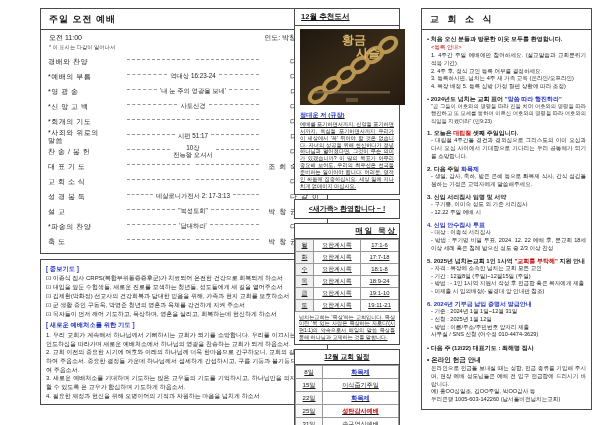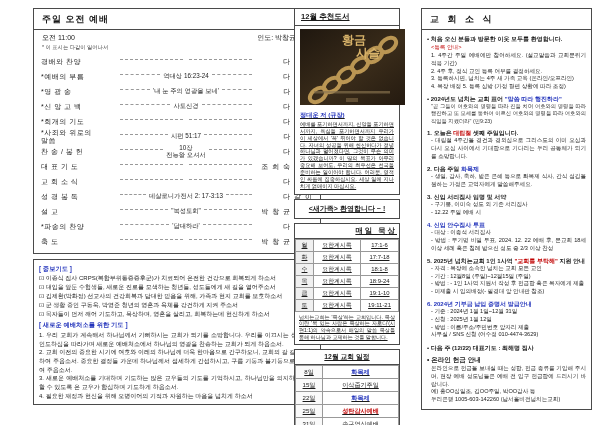--- a/index.html
+++ b/index.html
@@ -3,21 +3,21 @@
 <meta charset="utf-8">
 <style>
   html,body{margin:0;padding:0;}
   body{
     width:600px;height:425px;background:#ffffff;overflow:hidden;
     font-family:"Liberation Sans","DejaVu Sans",sans-serif;color:#1a1a1a;
     position:relative;
   }
   .box{border:1px solid #4a4a4a;background:#fff;box-sizing:border-box;}
   .col{position:absolute;top:8px;}
-  #col-left{left:9px;width:288px;padding-left:24px;}
+  #col-left{left:16px;width:288px;padding-left:24px;}
   #col-mid{left:294px;width:106px;text-decoration:underline;}
   #col-right{left:421px;width:171px;}
 
   
   .w-header{font-weight:bold;font-size:9px;letter-spacing:1px;padding:4px 8px 3px;border-bottom:1.5px solid #4a4a4a;}
   .w-meta{display:flex;justify-content:space-between;font-size:7px;padding:3px 8px 1px;}
   .w-note{font-size:5.3px;color:#444;padding:0 8px 2px;}
   .w-items{padding:1px 7px 4px;}
   .w-row{display:flex;align-items:center;height:15px;font-size:7px;}
   .w-label{width:76px;white-space:pre-line;line-height:1.05;letter-spacing:.5px;}

